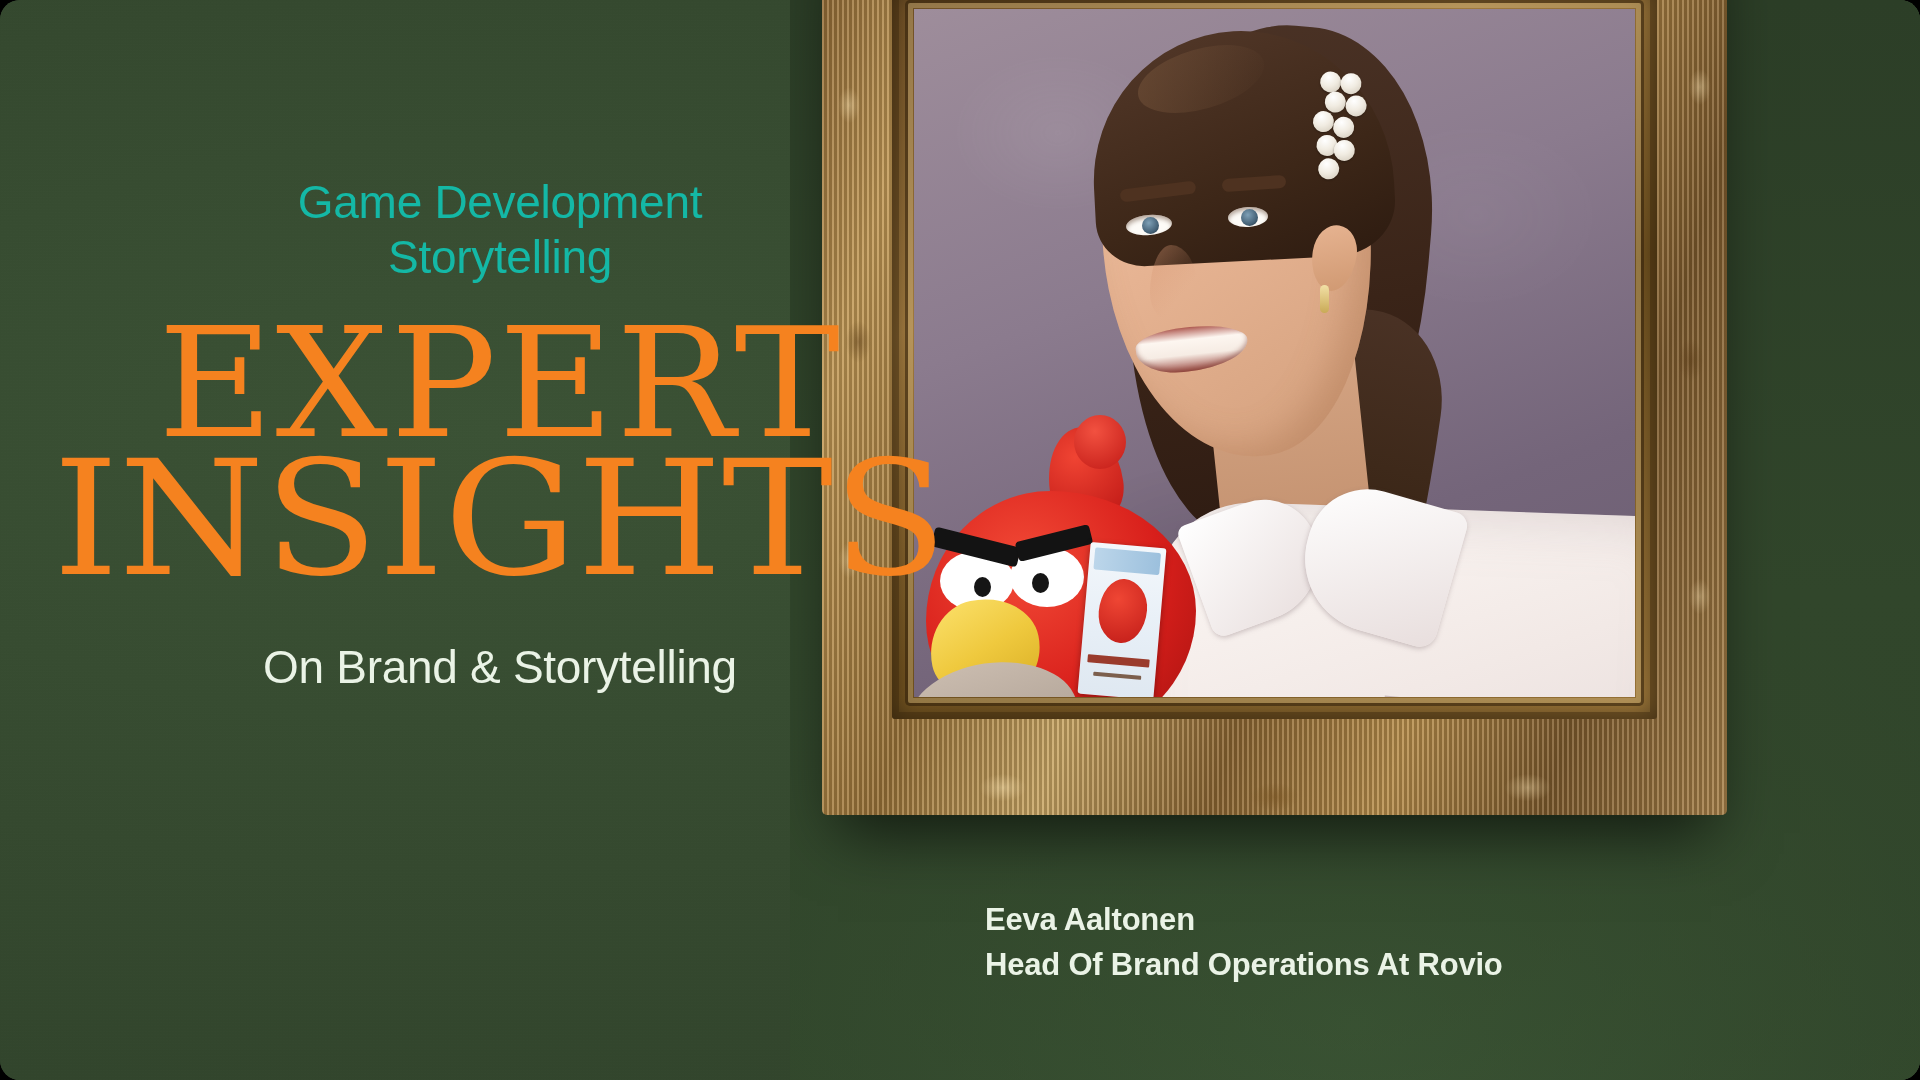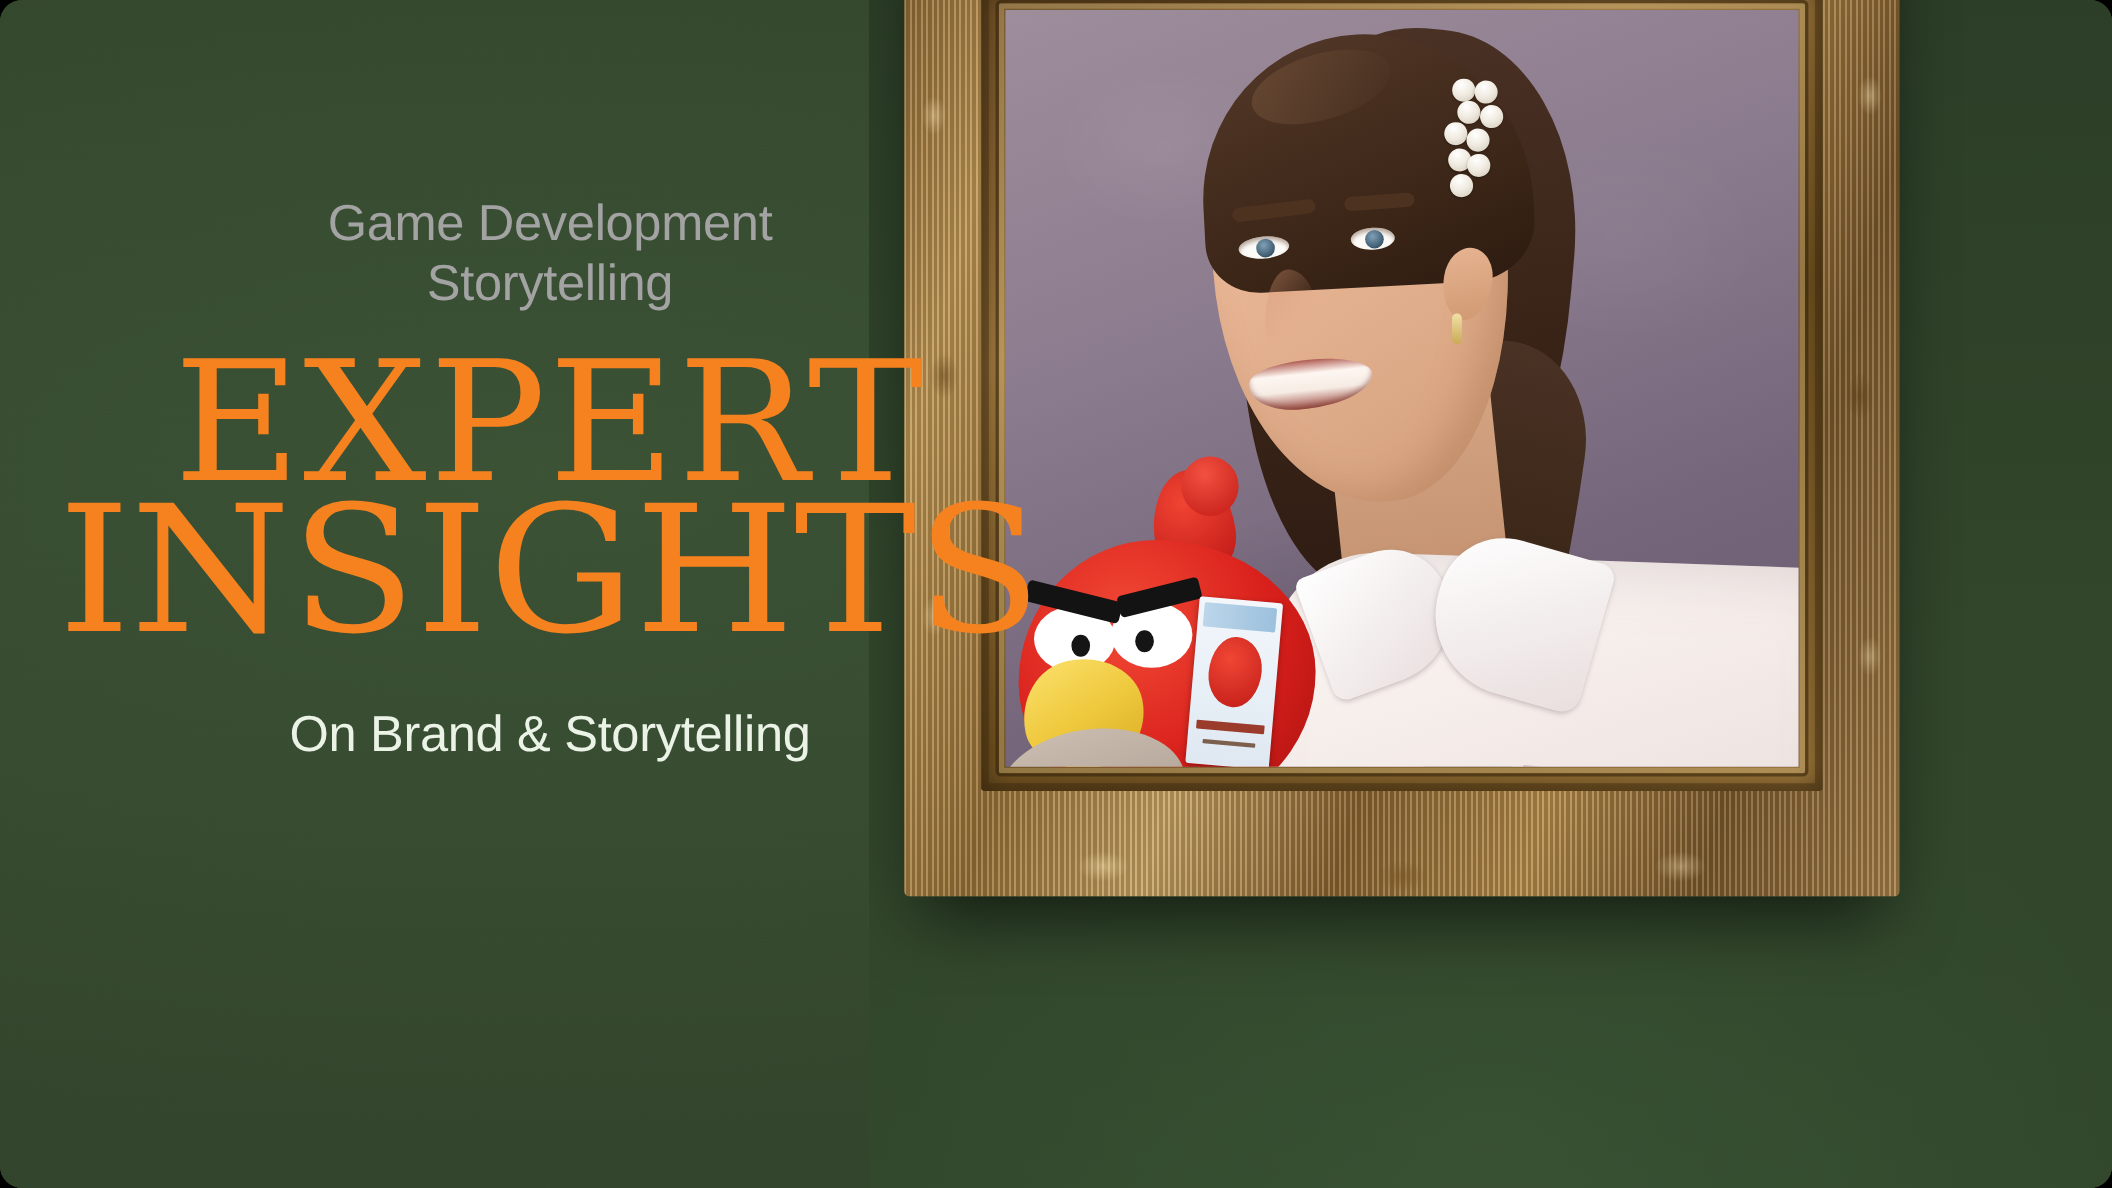--- a/index.html
+++ b/index.html
@@ -35,21 +35,21 @@
 
   
   .copy{
     position:absolute;
     left:0; top:175px;
     width:1000px;
     text-align:center;
     z-index:5;
   }
   .kicker{
-    color:#a3a3a3;
+    color:#14b8a6;
     font-size:46px;
     font-weight:400;
     line-height:1.20;
     letter-spacing:-0.3px;
     padding:0 150px;
   }
   .display{
     margin-top:34px;
     color:#F5821F;
     font-family:"DejaVu Serif", serif;
@@ -449,14 +449,18 @@
     <div class="kicker">Storytelling</div>
 
     <div class="display">
       <span class="ln one">EXPERT</span>
       <span class="ln two">INSIGHTS</span>
     </div>
 
     <div class="subline">On Brand &amp; Storytelling</div>
   </div>
 
+  <div class="credit">
+    <div class="nm">Eeva Aaltonen</div>
+    <div class="rl">Head Of Brand Operations At Rovio</div>
+  </div>
 
 </div>
 
 </body></html>

